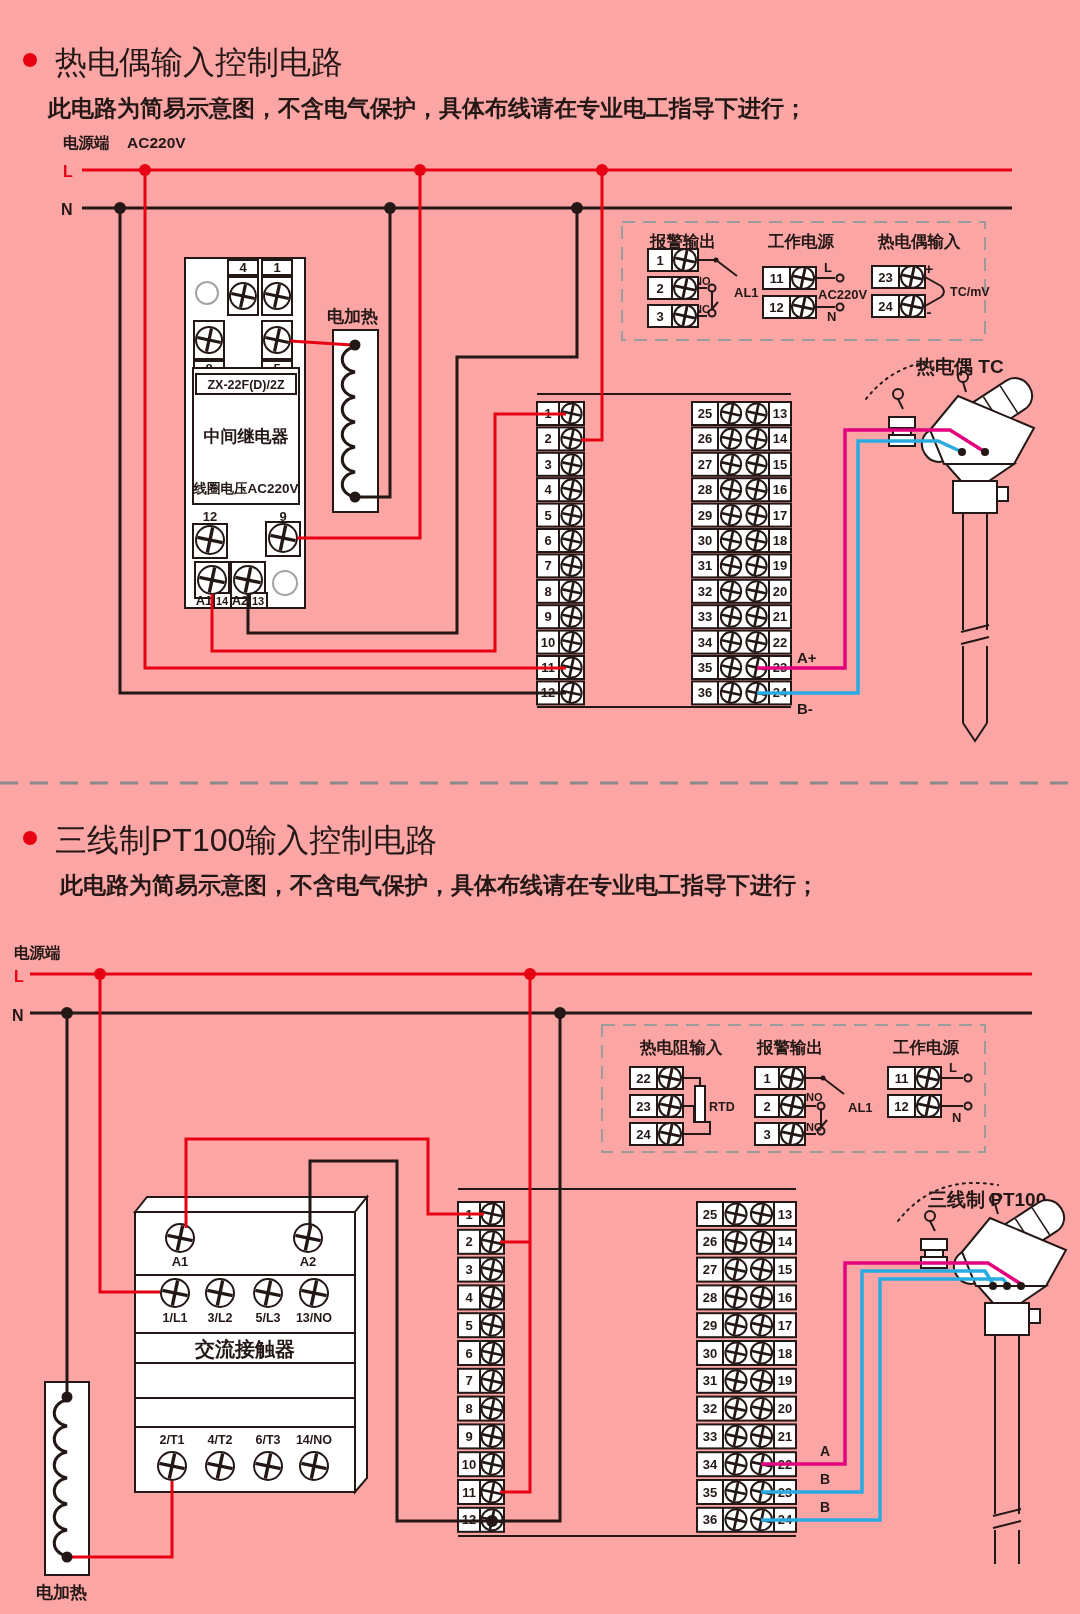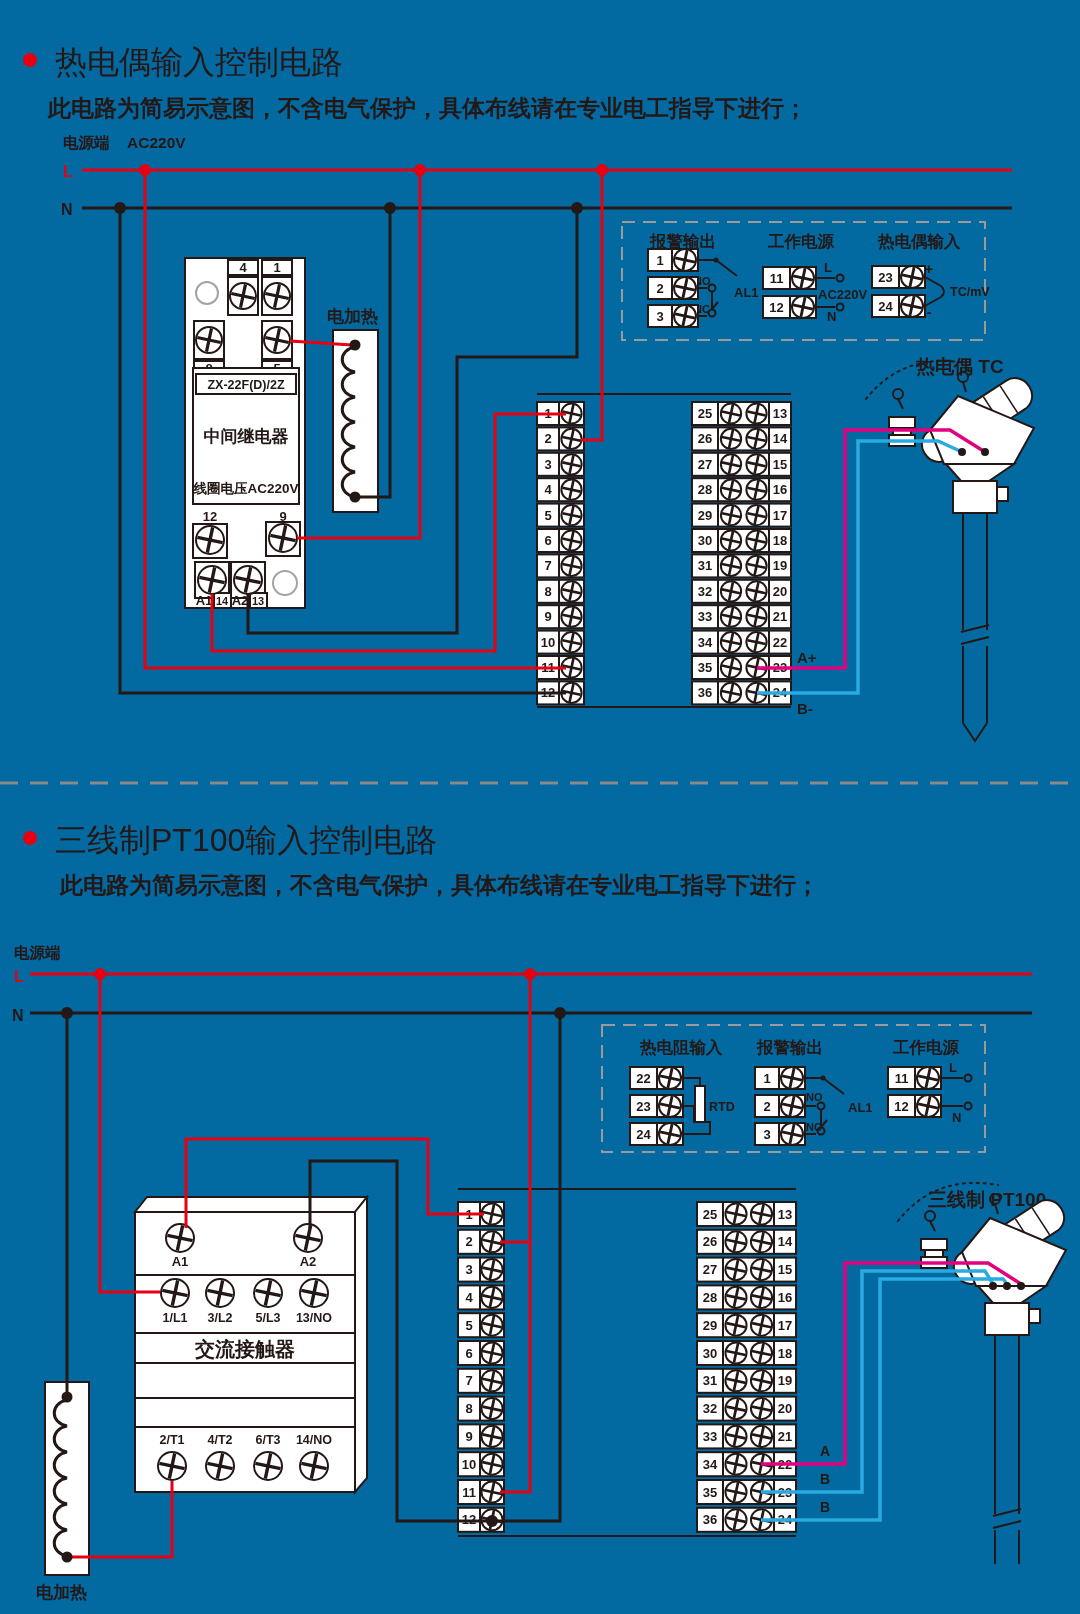--- a/index.html
+++ b/index.html
@@ -1,16 +1,16 @@
 <!DOCTYPE html>
 <html><head>
 <meta charset="utf-8">
 <style>
   html,body{margin:0;padding:0;background:#fff;}
-  #stage{position:relative;width:1080px;height:1614px;background:#0369a1;overflow:hidden;}
+  #stage{position:relative;width:1080px;height:1614px;background:#fca5a5;overflow:hidden;}
   svg{position:absolute;left:0;top:0;}
   text{font-family:"Liberation Sans","DejaVu Sans",sans-serif;fill:#231815;}
   .t-title{font-size:32px;font-weight:500;}
   .t-sub{font-size:23px;font-weight:bold;}
   .t-sm{font-size:15.5px;font-weight:600;}
   .t-ln{font-size:16px;font-weight:bold;}
   .t-red{fill:#e60012;}
   .t-num{font-size:13px;font-weight:bold;text-anchor:middle;}
   .t-mid{text-anchor:middle;}
   .t-b12{font-size:12.5px;font-weight:bold;}

